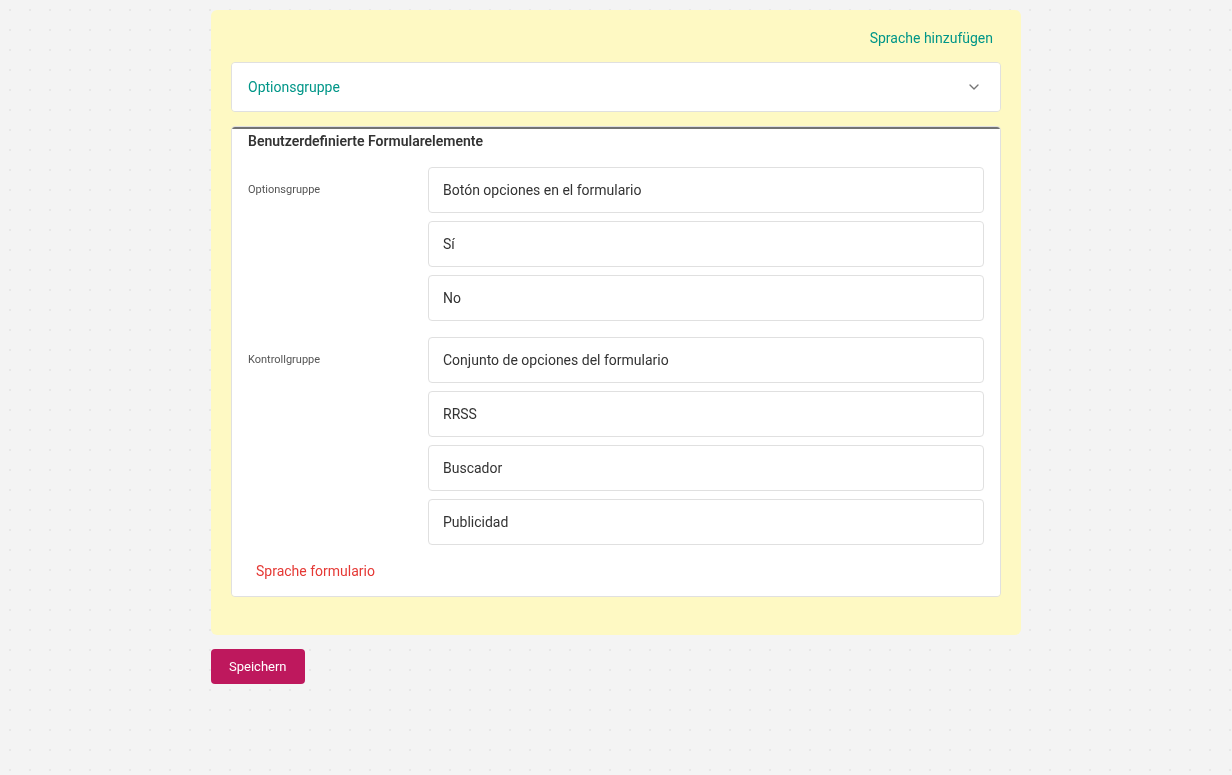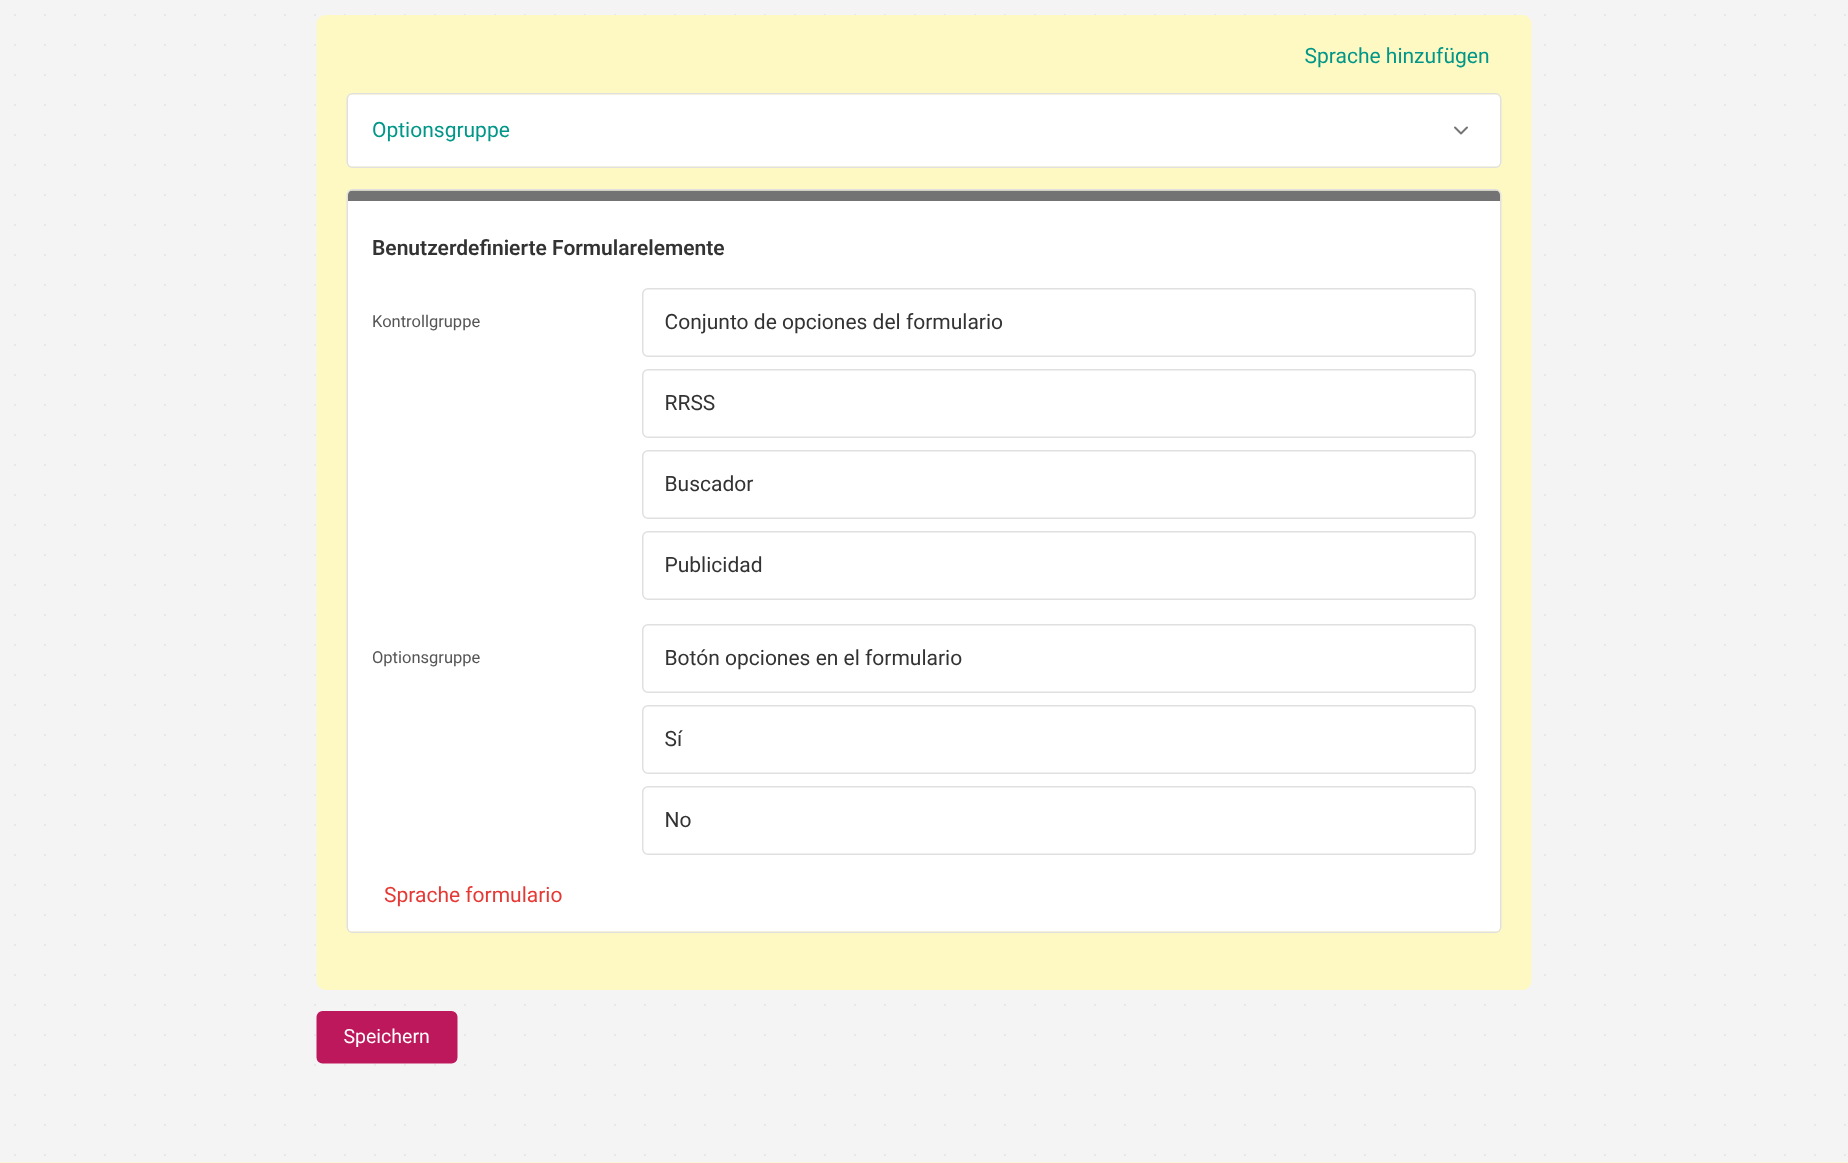--- a/index.html
+++ b/index.html
@@ -53,22 +53,22 @@
     }
     .chevron {
       width: 20px;
       height: 20px;
       display: flex;
       align-items: center;
       justify-content: center;
       color: #757575;
     }
     .accordion-body {
-      border-top: 7px solid #737373;
-      padding: 24px 16px 16px 16px;
+      border-top: 2px solid #737373;
+      padding: 4px 16px 16px 16px;
       background: #ffffff;
     }
     .section-title {
       font-size: 14px;
       font-weight: 600;
       color: #333333;
       margin-bottom: 18px;
     }
     .form-row {
       display: flex;
@@ -132,35 +132,35 @@
           </svg>
       </span>
     </div>
   </div>
 
   <div class="accordion-item">
     <div class="accordion-body">
       <div class="section-title">Benutzerdefinierte Formularelemente</div>
 
       <div class="form-row">
+        <div class="label-col">Optionsgruppe</div>
+        <div class="field-col">
+          <input class="text-input" type="text" value="Botón opciones en el formulario" style="">
+          <input class="text-input" type="text" value="Sí" style="">
+          <input class="text-input" type="text" value="No" style="">
+        </div>
+      </div>
+
+      <div class="form-row">
         <div class="label-col">Kontrollgruppe</div>
         <div class="field-col">
           <input class="text-input" type="text" value="Conjunto de opciones del formulario" style="">
           <input class="text-input" type="text" value="RRSS" style="">
           <input class="text-input" type="text" value="Buscador" style="">
           <input class="text-input" type="text" value="Publicidad" style="">
-        </div>
-      </div>
-
-      <div class="form-row">
-        <div class="label-col">Optionsgruppe</div>
-        <div class="field-col">
-          <input class="text-input" type="text" value="Botón opciones en el formulario" style="">
-          <input class="text-input" type="text" value="Sí" style="">
-          <input class="text-input" type="text" value="No" style="">
         </div>
       </div>
 
       <div style="margin-top:8px;">
         <span class="remove-link">Sprache formulario</span>
       </div>
     </div>
   </div>
 </div>
 

